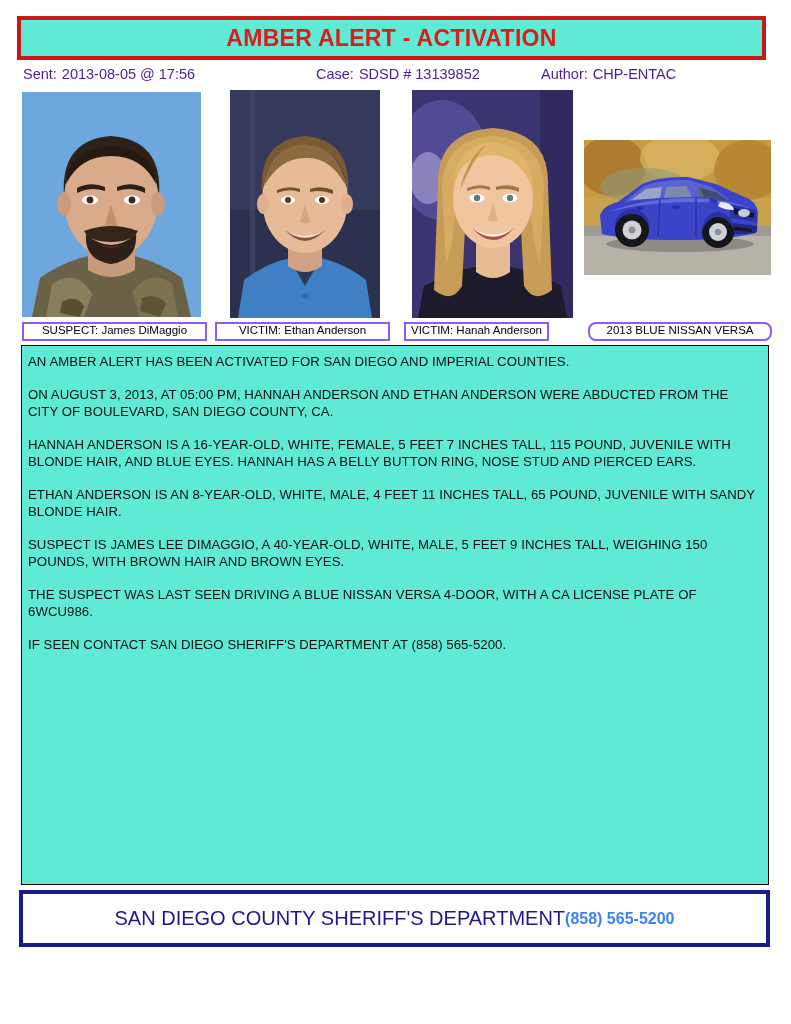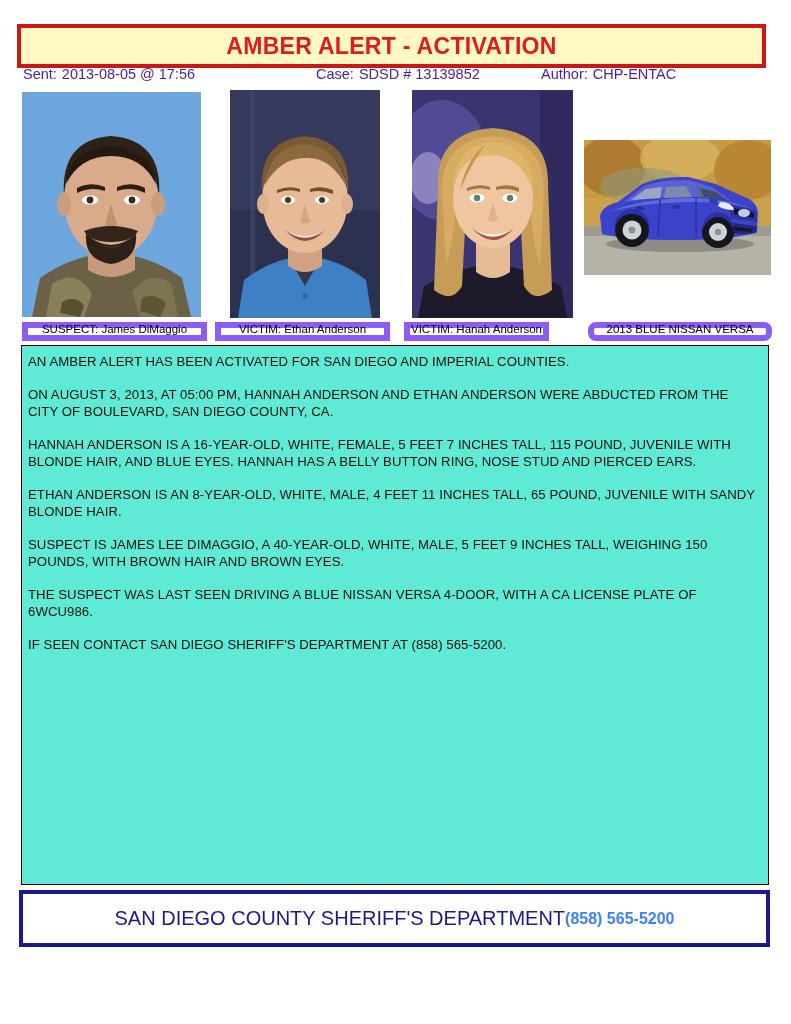--- a/index.html
+++ b/index.html
@@ -24,25 +24,24 @@
   }
 
   
   .alert-header {
     position: absolute;
     left: 17px;
     top: 16px;
     width: 741px;
     height: 36px;
     border: 4px solid #cc1717;
-    background: #fef9c3;
+    background: #5eead4;
     display: flex;
     align-items: center;
     justify-content: center;
-    margin-top: 8px;
   }
   .alert-header-title {
     font-size: 23px;
     font-weight: bold;
     color: #e01b1b;
     letter-spacing: 0.3px;
     white-space: nowrap;
   }
 
   
@@ -85,24 +84,24 @@
     position: absolute;
     left: 0;
     top: 322px;
     width: 791px;
     height: 21px;
   }
   .caption-box {
     position: absolute;
     top: 0;
     height: 19px;
-    border: 6px solid #8b5cf6;
+    border: 2px solid #8b5cf6;
     background: #ffffff;
     display: flex;
-    align-items: flex-end;
+    align-items: flex-start;
     justify-content: center;
     font-size: 11.5px;
     color: #000000;
     white-space: nowrap;
     box-sizing: border-box;
   }
   .caption-1 { left: 22px;  width: 185px; }
   .caption-2 { left: 215px; width: 175px; }
   .caption-3 { left: 404px; width: 145px; }
   .caption-4 { left: 588px; width: 184px; border-radius: 8px; }

